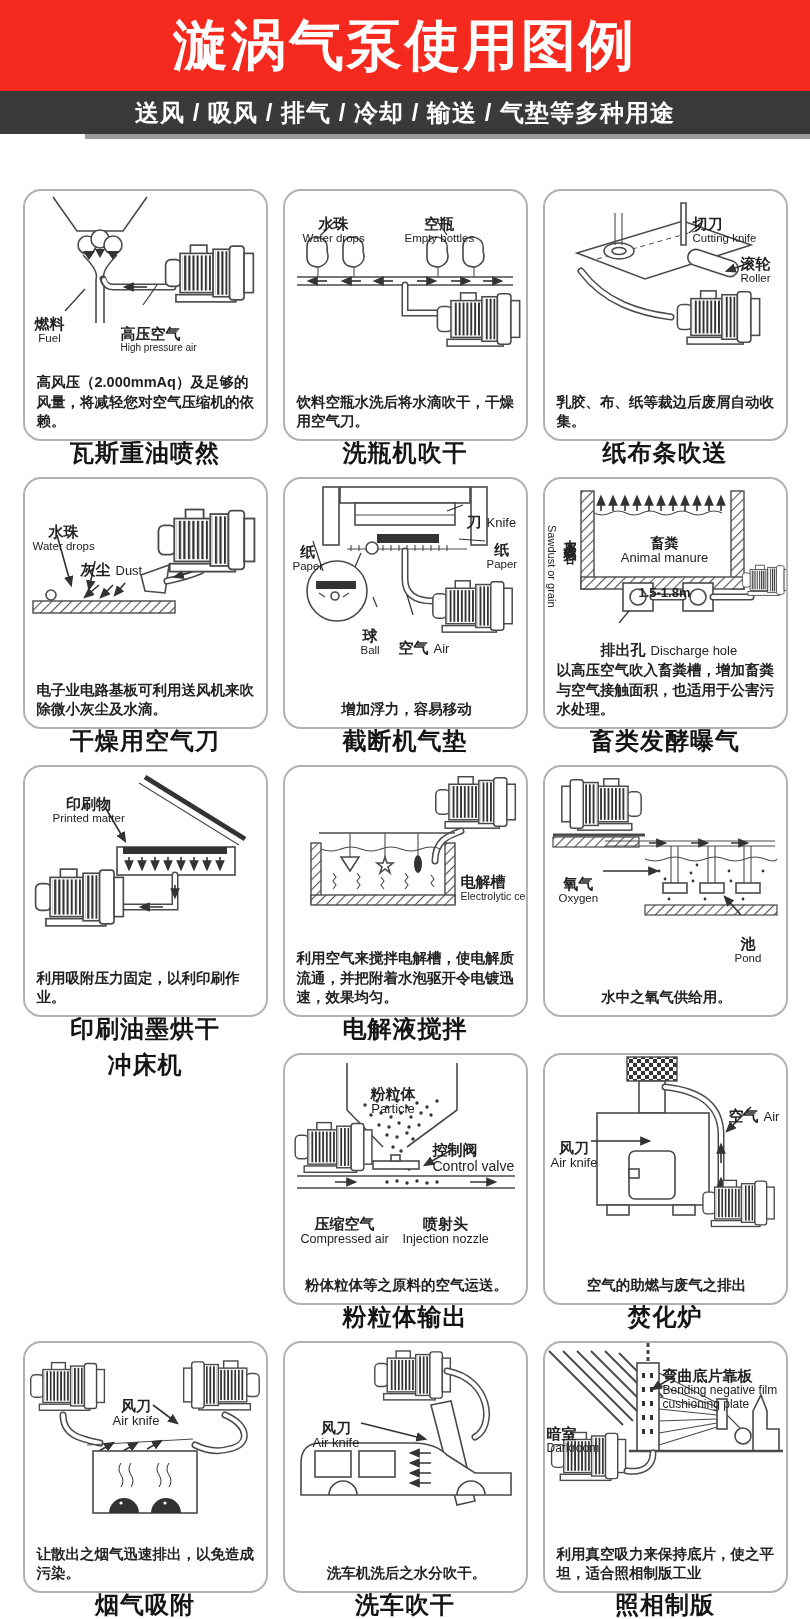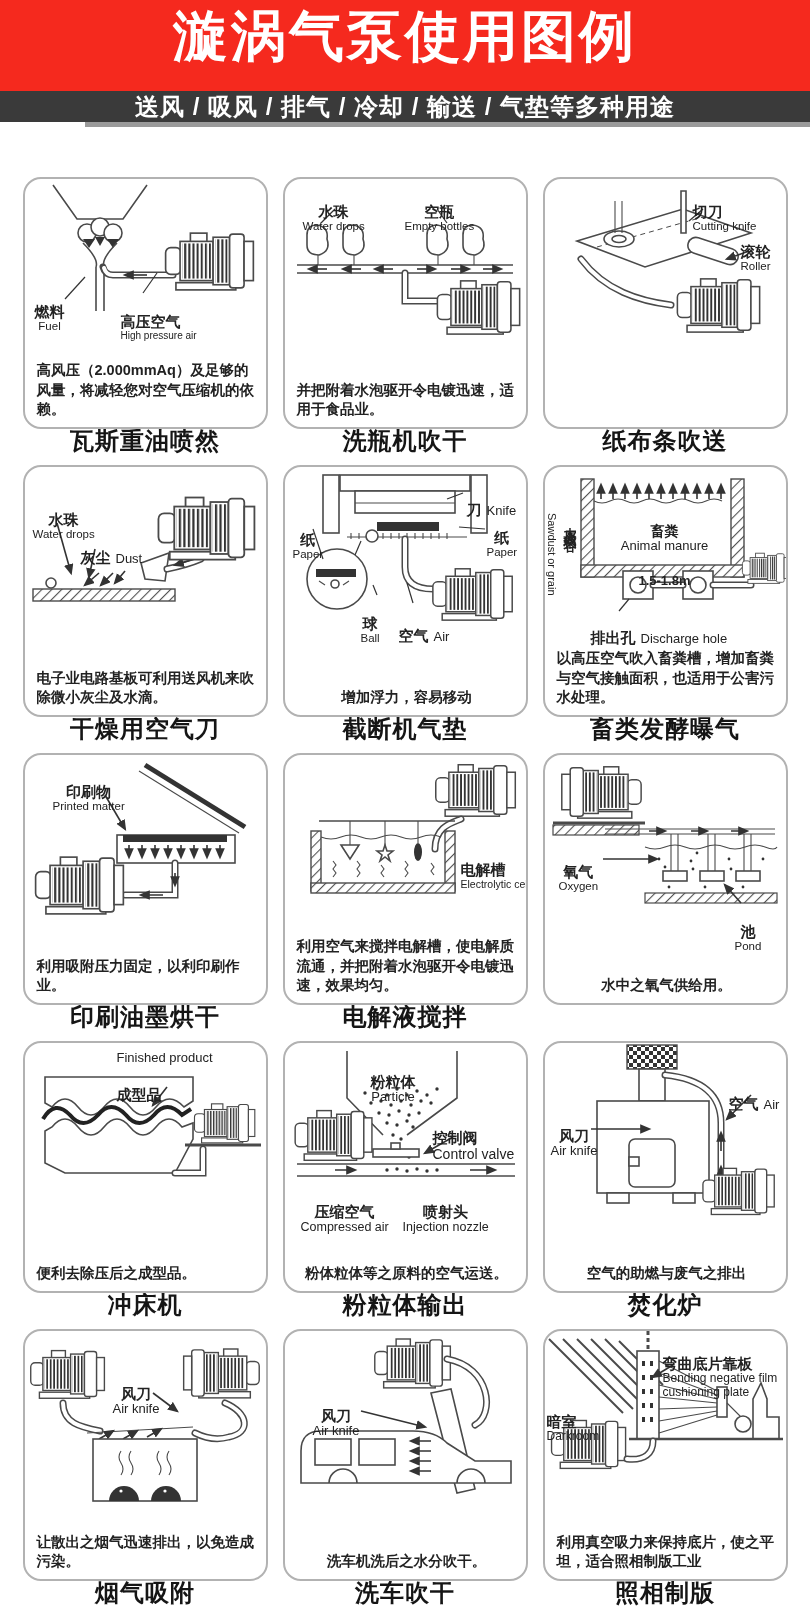--- a/index.html
+++ b/index.html
@@ -1,19 +1,19 @@
 <!DOCTYPE html>
 <html><head>
 <meta charset="utf-8">
 <style>
   html,body{margin:0;padding:0;}
   body{width:810px;background:#fff;font-family:"Liberation Sans","DejaVu Sans",sans-serif;}
-  .banner{height:91px;background:#f5291e;display:flex;align-items:flex-start;justify-content:center;}
+  .banner{height:91px;background:#f5291e;display:flex;align-items:center;justify-content:center;}
   .banner .t{color:#fff;font-size:55px;font-weight:900;letter-spacing:3px;}
-  .subbar{height:31px;background:#3a3a3a;color:#fff;display:flex;align-items:center;justify-content:center;font-size:24px;font-weight:700;letter-spacing:1px;}
+  .subbar{height:43px;background:#3a3a3a;color:#fff;display:flex;align-items:center;justify-content:center;font-size:24px;font-weight:700;letter-spacing:1px;}
   .shadowline{height:5px;background:linear-gradient(to right,#ffffff 0 85px,#9a9a9a 85px);}
   .grid{padding-top:50px;}
   .row{display:flex;justify-content:center;gap:15px;height:288px;}
   .card{width:245px;}
   .box{position:relative;height:248px;border:2px solid #b2b2b2;border-radius:18px;background:#fff;overflow:hidden;}
   .caption{height:24px;display:flex;align-items:center;justify-content:center;font-size:24px;font-weight:800;color:#151515;letter-spacing:1px;}
   .desc{position:absolute;left:12px;right:9px;bottom:7px;font-size:14.5px;line-height:1.35;color:#222;font-weight:600;}
   .desc.center{text-align:center;}
   svg.fig{position:absolute;left:0;top:0;}
   .lbl{position:absolute;color:#222;text-align:center;line-height:1.15;white-space:nowrap;}
@@ -144,21 +144,21 @@
             <path d="M152,30 L162,44" class="ldr"></path>
         </svg>
         <div class="lbl big" style="left:18px;top:4px">
           <span class="cn">水珠</span>
             <span class="en">Water drops</span>
         </div>
         <div class="lbl big" style="left:120px;top:4px">
           <span class="cn">空瓶</span>
             <span class="en">Empty bottles</span>
         </div>
-        <div class="desc">并把附着水泡驱开令电镀迅速，适用于食品业。</div>
+        <div class="desc">饮料空瓶水洗后将水滴吹干，干燥用空气刀。</div>
       </div>
       <div class="caption">洗瓶机吹干</div>
     </div>
 
     <div class="card">
       <div class="box">
         <svg class="fig" width="241" height="190" viewBox="0 0 241 190">
           <polygon points="32,62 138,30 206,54 100,88" class="ln"></polygon>
           <line x1="52" y1="68" x2="158" y2="38" stroke="#4a4a4a" stroke-width="1" stroke-dasharray="5,4" fill="none"></line>
           <ellipse cx="74" cy="60" rx="15" ry="8" class="ln"></ellipse>
@@ -176,20 +176,21 @@
             <path d="M204,72 L182,80" class="arr"></path>
         </svg>
         <div class="lbl big left" style="left:148px;top:4px">
           <span class="cn">切刀</span>
             <span class="en">Cutting knife</span>
         </div>
         <div class="lbl big left" style="left:196px;top:44px">
           <span class="cn">滚轮</span>
             <span class="en">Roller</span>
         </div>
+        <div class="desc">乳胶、布、纸等裁边后废屑自动收集。</div>
       </div>
       <div class="caption">纸布条吹送</div>
     </div>
   </div>
 
   <div class="row">
 
     <div class="card">
       <div class="box">
         <svg class="fig" width="241" height="190" viewBox="0 0 241 190">
@@ -299,21 +300,21 @@
           <use href="#pump" x="196" y="84" width="50" height="34"></use>
           <path d="M74,144 L84,132" class="ldr"></path>
         </svg>
         <div class="lbl" style="left:60px;top:36px;width:120px">
           <span class="cn" style="font-size:14px">畜粪</span>
           <span class="en" style="font-size:13px">Animal manure</span>
           <span class="cn" style="font-size:13px">1.5-1.8m</span>
         </div>
         <span class="ven" style="left:1px;top:46px">Sawdust or grain</span>
         <span class="vcn" style="left:16px;top:50px">木屑或稻谷</span>
-        <div class="lbl h big" style="left:46px;top:142px">
+        <div class="lbl h big" style="left:56px;top:142px">
           <span class="cn">排出孔</span>
             <span class="en">Discharge hole</span>
         </div>
         <div class="desc">以高压空气吹入畜粪槽，增加畜粪与空气接触面积，也适用于公害污水处理。</div>
       </div>
       <div class="caption">畜类发酵曝气</div>
     </div>
   </div>
 
   <div class="row">
@@ -430,37 +431,20 @@
             <span class="en">Pond</span>
         </div>
         <div class="desc center">水中之氧气供给用。</div>
       </div>
     </div>
   </div>
 
   <div class="row">
 
     <div class="card">
-      <div class="box">
-        <svg class="fig" width="241" height="190" viewBox="0 0 241 190">
-          <path d="M20,34 H168 V58 L159,64 Q144,48 131,64 Q118,80 105,64 Q92,48 79,64 Q66,80 53,64 Q40,48 27,64 L20,60 Z" class="ln"></path>
-          <path d="M18,76 Q30,56 45,72 Q58,88 73,72 Q86,56 101,72 Q114,88 129,72 Q142,56 157,72 L166,66" stroke="#222" stroke-width="4" fill="none"></path>
-          <path d="M20,120 V88 L27,84 Q40,68 53,84 Q66,100 79,84 Q92,68 105,84 Q118,100 131,84 Q144,68 157,84 L168,80 V96 L150,130 H40 Z" class="ln"></path>
-          <path d="M150,130 H178 V106" class="pp"></path>
-            <path d="M150,130 H178 V106" class="pi"></path>
-          <line x1="160" y1="102" x2="236" y2="102" stroke="#4a4a4a" stroke-width="3"></line>
-          <use href="#pump" x="168" y="58" width="64" height="44"></use>
-          <path d="M142,44 L128,62" class="arr"></path>
-        </svg>
-        <div class="lbl left" style="left:92px;top:8px">
-          <span class="en" style="font-size:13px">Finished product</span>
-          <span class="cn" style="font-size:15px">成型品</span>
-        </div>
-        <div class="desc">便利去除压后之成型品。</div>
-      </div>
       <div class="caption">冲床机</div>
     </div>
 
     <div class="card">
       <div class="box">
         <svg class="fig" width="241" height="190" viewBox="0 0 241 190">
           <path d="M62,8 V55 L98,92" class="ln2"></path>
             <path d="M172,8 V55 L122,92" class="ln2"></path>
           <g fill="#333">
             <circle cx="80" cy="50" r="1.7"></circle>

